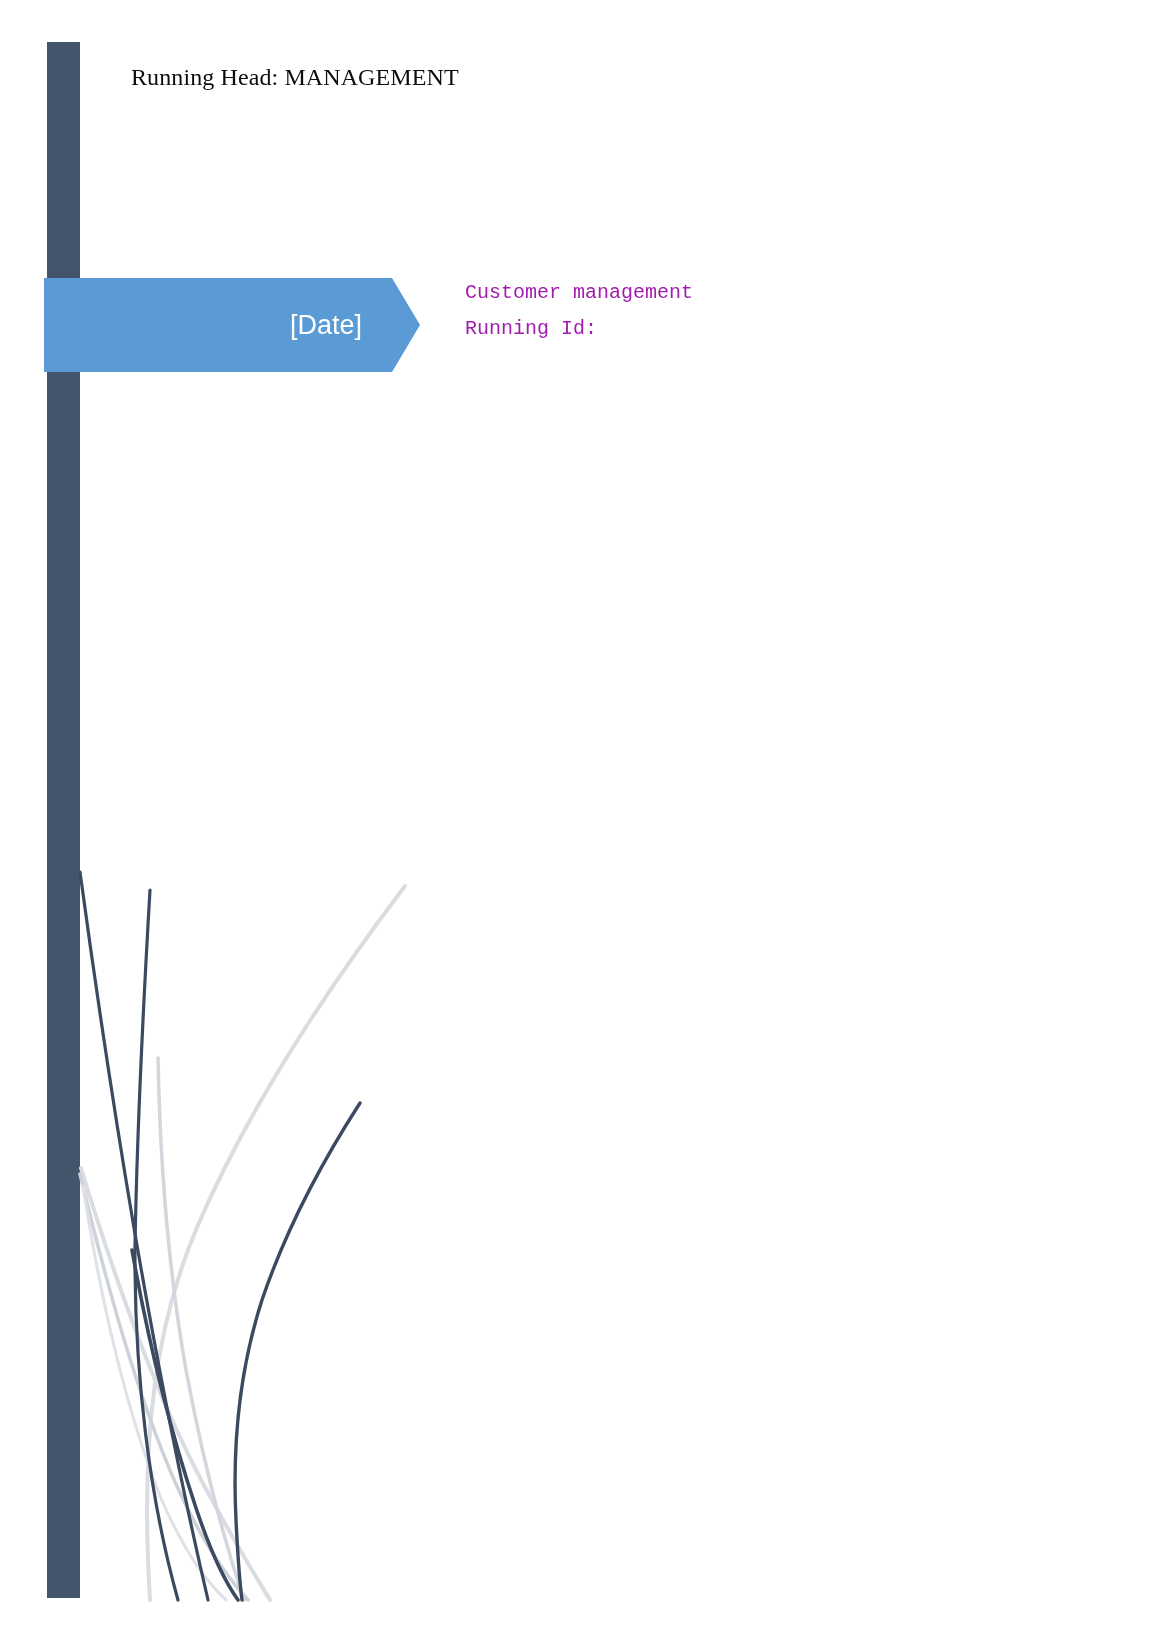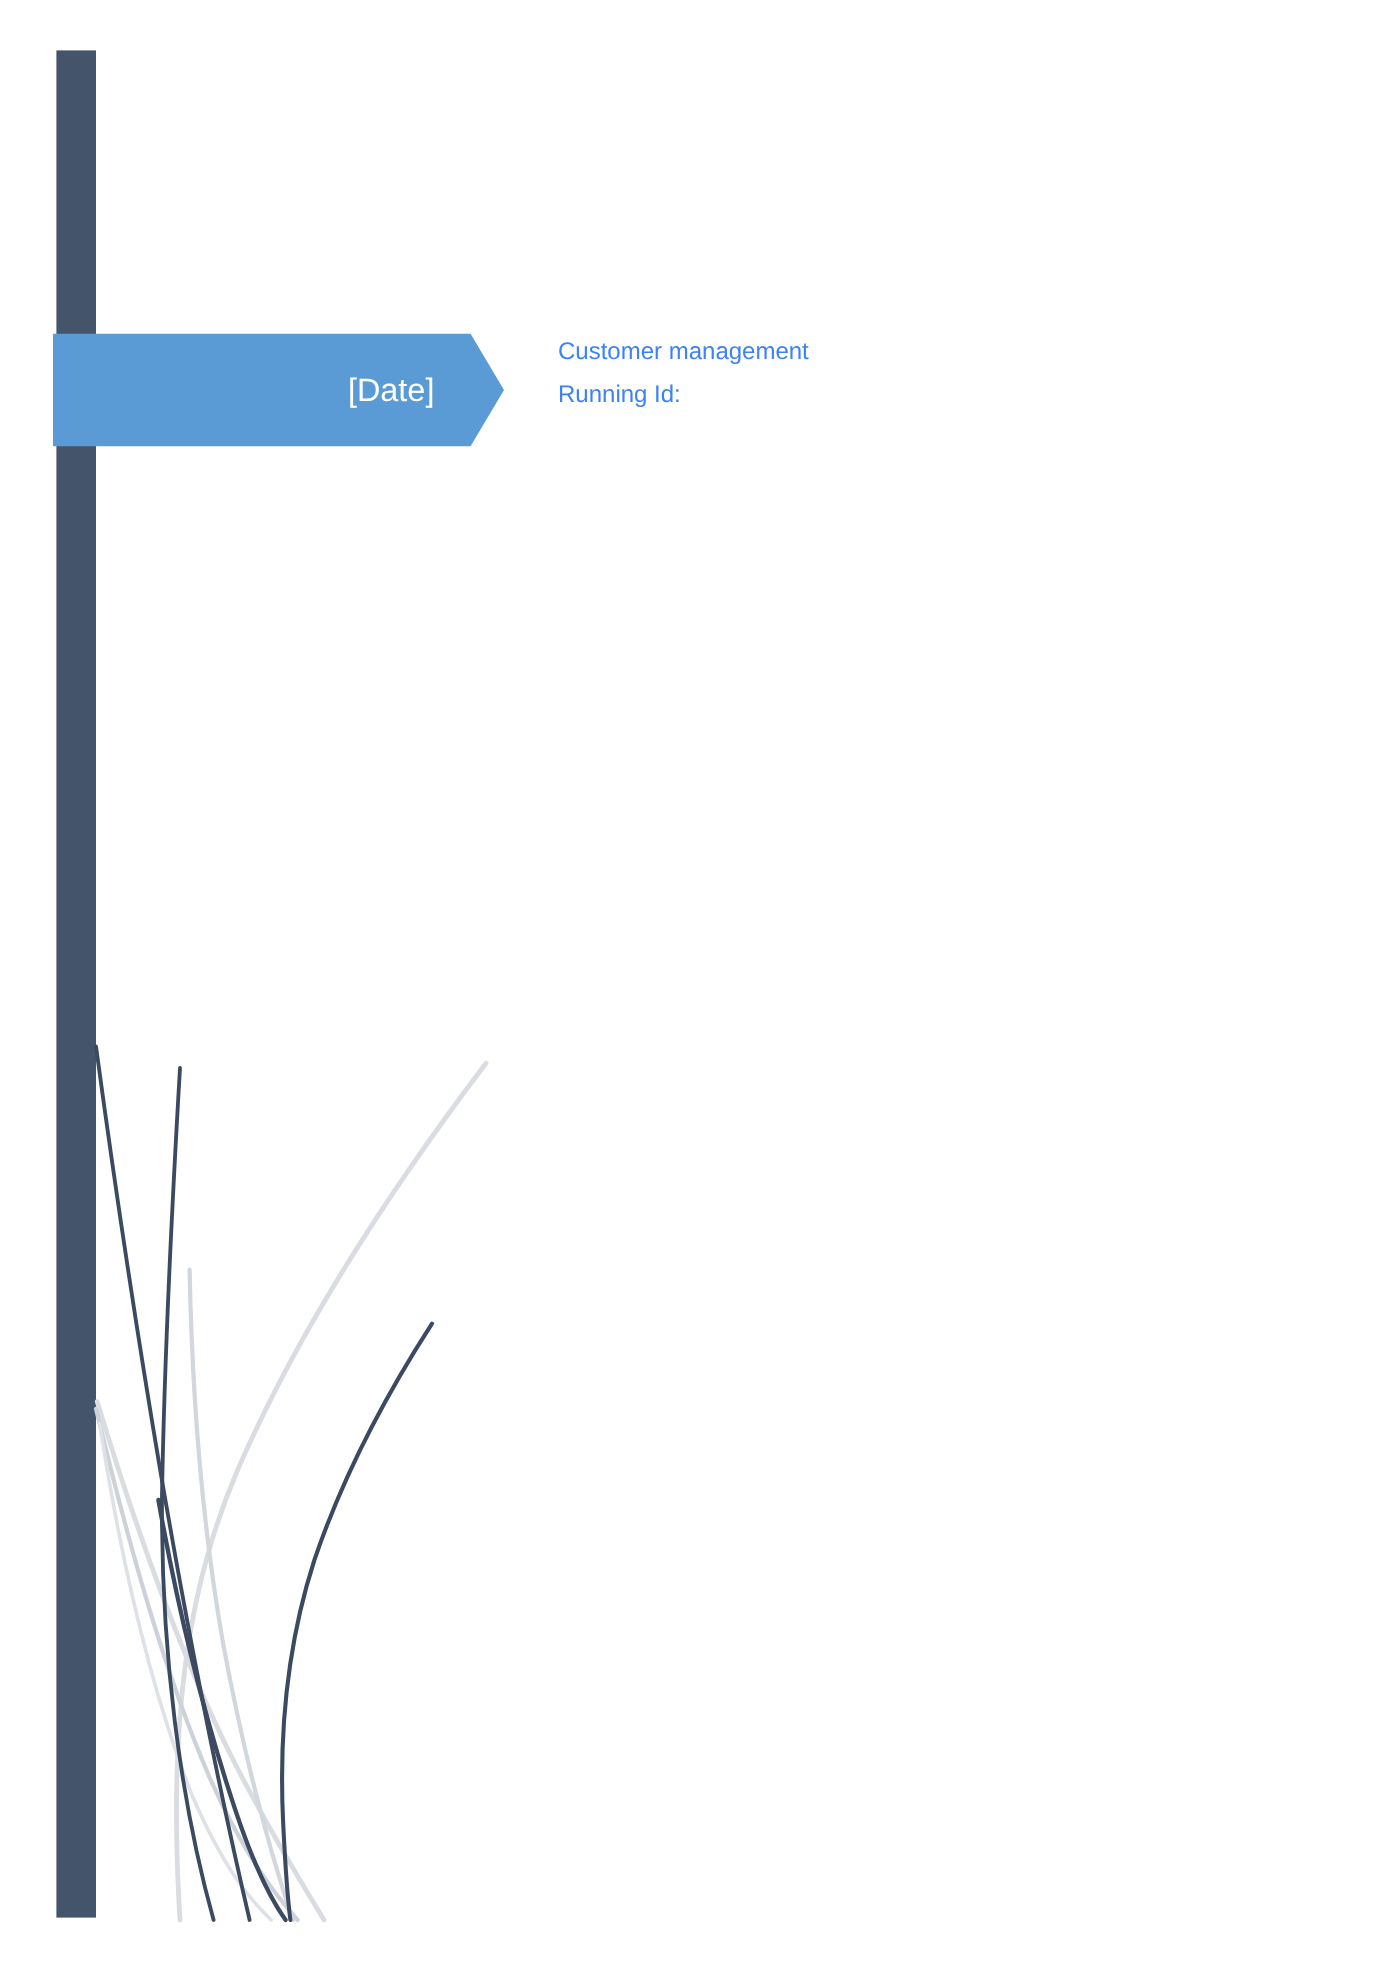--- a/index.html
+++ b/index.html
@@ -76,24 +76,24 @@
   }
 
   
   .title-block {
     position: absolute;
     left: 465px;
     top: 275px;
     width: 420px;
   }
   .title-line {
-    font-family: Liberation Sans, sans-serif;
+    font-family: Liberation Mono, monospace;
     font-size: 20px;
     line-height: 36px;
-    color: #3b82f6;
+    color: #a21caf;
     white-space: nowrap;
   }
 
   
   .reeds {
     position: absolute;
     left: 0;
     top: 0;
     width: 1158px;
     height: 1638px;
@@ -124,20 +124,21 @@
 
         <path d="M80 872 C 96 990, 114 1110, 134 1228 C 156 1356, 180 1480, 208 1600" stroke="#3B4A61" stroke-width="3.2"></path>
         <path d="M150 890 C 143 1010, 137 1130, 135 1246 C 134 1376, 150 1500, 178 1600" stroke="#3B4A61" stroke-width="3.2"></path>
         <path d="M360 1103 C 320 1165, 285 1232, 262 1300 C 240 1368, 232 1440, 236 1520 C 238 1560, 240 1585, 242 1600" stroke="#3B4A61" stroke-width="3.4"></path>
         <path d="M132 1250 C 148 1340, 170 1430, 196 1508 C 214 1562, 228 1586, 238 1600" stroke="#3B4A61" stroke-width="3.6"></path>
 
       </g>
     </svg>
   </div>
 
+  <div class="running-head">Running Head: MANAGEMENT</div>
 
   <div class="date-banner">
     <svg viewBox="0 0 376 94" preserveAspectRatio="none">
       <polygon points="0,0 348,0 376,47 348,94 0,94" fill="#5B9BD5"></polygon>
     </svg>
     <div class="date-banner-label">[Date]</div>
   </div>
 
   <div class="title-block">
     <div class="title-line">Customer management</div>

